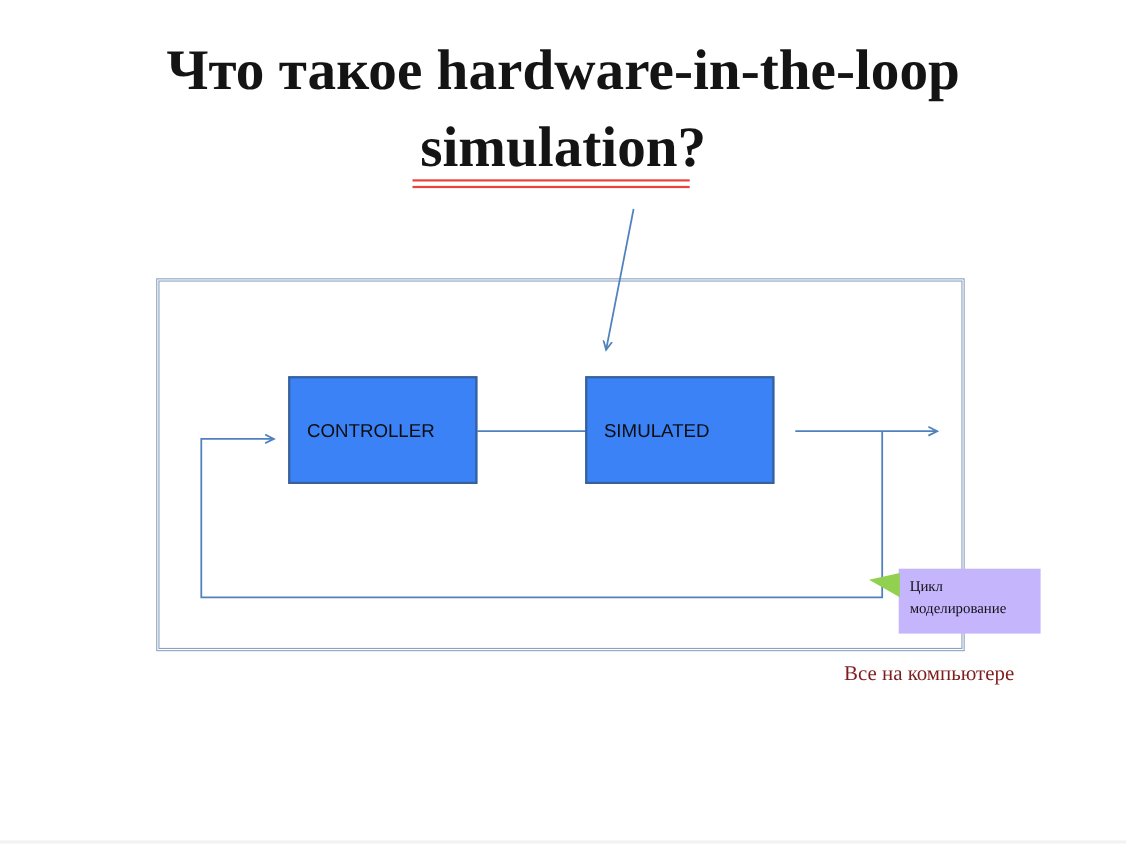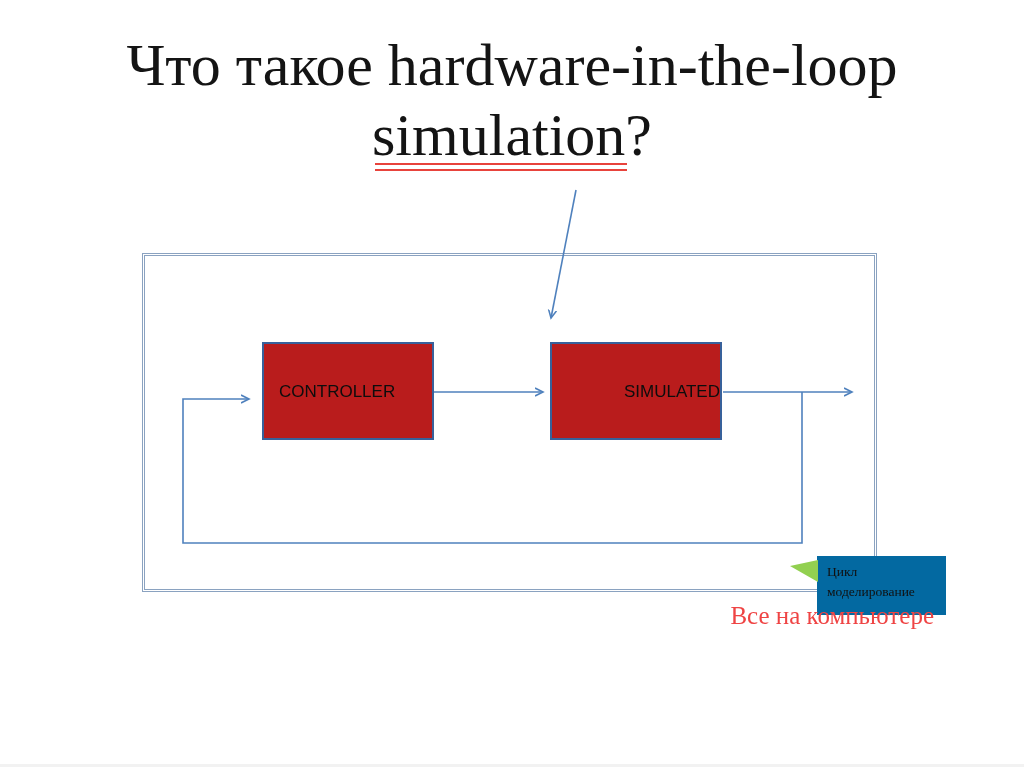--- a/index.html
+++ b/index.html
@@ -12,23 +12,23 @@
     font-family: "Liberation Serif", serif;
     border-bottom: 3px solid #f2f2f2;
     box-sizing: border-box;
   }
   .slide-title {
     position: absolute;
     left: 0; top: 30px;
     width: 1024px;
     margin: 0;
     text-align: center;
-    font-size: 60px;
+    font-size: 52px;
     line-height: 70px;
-    font-weight: 400;
+    font-weight: 700;
     color: #141414;
     letter-spacing: 0px;
   }
   .title-underline {
     position: absolute;
     left: 375px; top: 163px;
     width: 252px; height: 8px;
     border-top: 2px solid #e8433c;
     border-bottom: 2px solid #e8433c;
     box-sizing: border-box;
@@ -41,62 +41,61 @@
   .outer-frame {
     position: absolute;
     left: 142px; top: 253px;
     width: 735px; height: 339px;
     border: 3px double #8aa2c0;
     box-sizing: border-box;
   }
   .flow-box {
     position: absolute;
     width: 172px; height: 98px;
-    background: #b91c1c;
+    background: #3b82f6;
     border: 2px solid #38619b;
     box-sizing: border-box;
     display: flex;
     flex-direction: column;
     justify-content: center;
     padding-left: 15px;
     font-family: "Liberation Sans", sans-serif;
     font-size: 17px;
     line-height: 29px;
     color: #0d0d0d;
   }
   .flow-box.controller { left: 262px; top: 342px; }
-  .flow-box.process   { left: 550px; top: 342px; align-items: flex-end; }
+  .flow-box.process   { left: 532px; top: 342px; }
   .callout {
     position: absolute;
     left: 817px; top: 517px;
     width: 129px; height: 59px;
-    background: #0369a1;
+    background: #c4b5fd;
     box-sizing: border-box;
     padding: 6px 6px 0 10px;
     font-family: "Liberation Serif", serif;
     font-size: 13.5px;
     line-height: 20px;
     color: #111111;
-    margin-top: 39px;
   }
   .callout::before {
     content: "";
     position: absolute;
     left: -27px; top: 4px;
     width: 0; height: 0;
     border-right: 28px solid #92d050;
     border-top: 6px solid transparent;
     border-bottom: 16px solid transparent;
   }
   .caption {
     position: absolute;
-    right: 90px; top: 602px;
+    right: 102px; top: 602px;
     font-family: "Liberation Serif", serif;
-    font-size: 25px;
-    color: #ef4444;
+    font-size: 19px;
+    color: #7f1d1d;
   }
 </style>
 </head>
 <body>
 
 <div class="slide">
 
   <h1 class="slide-title">
     <span>Что такое hardware-in-the-loop</span><br>
     <span>simulation?</span>

